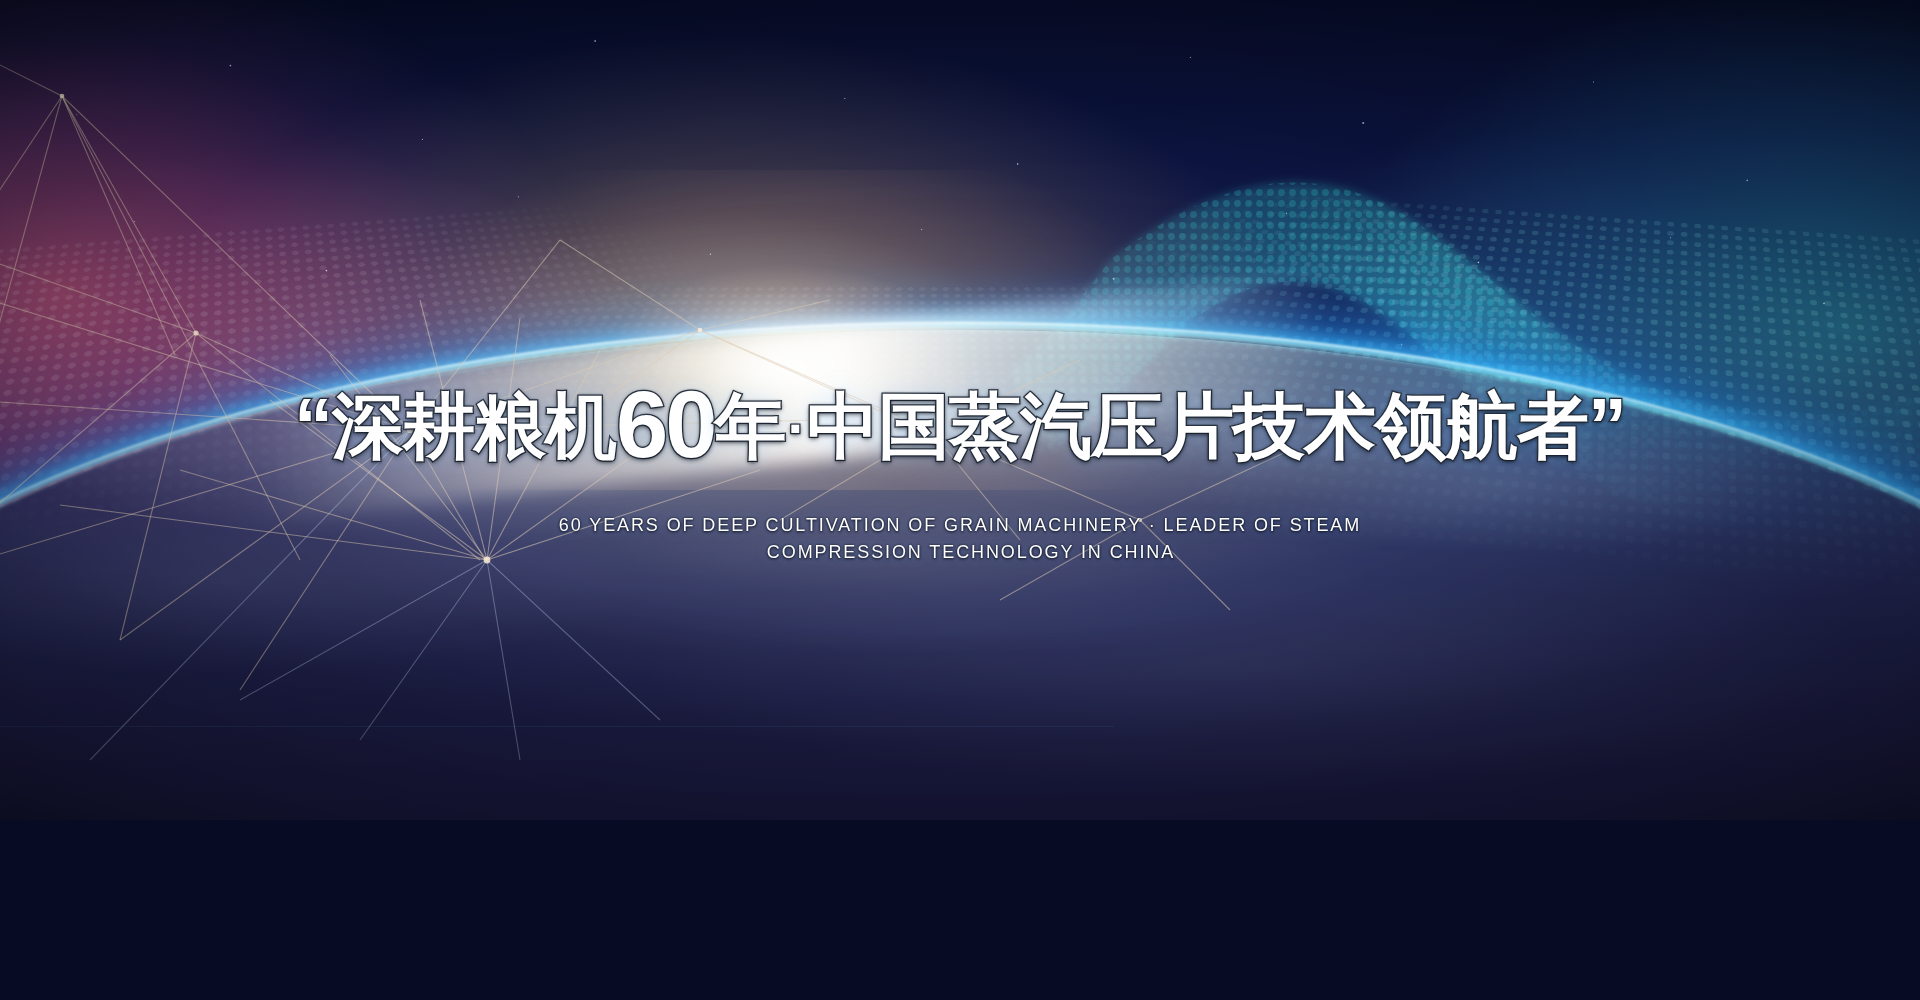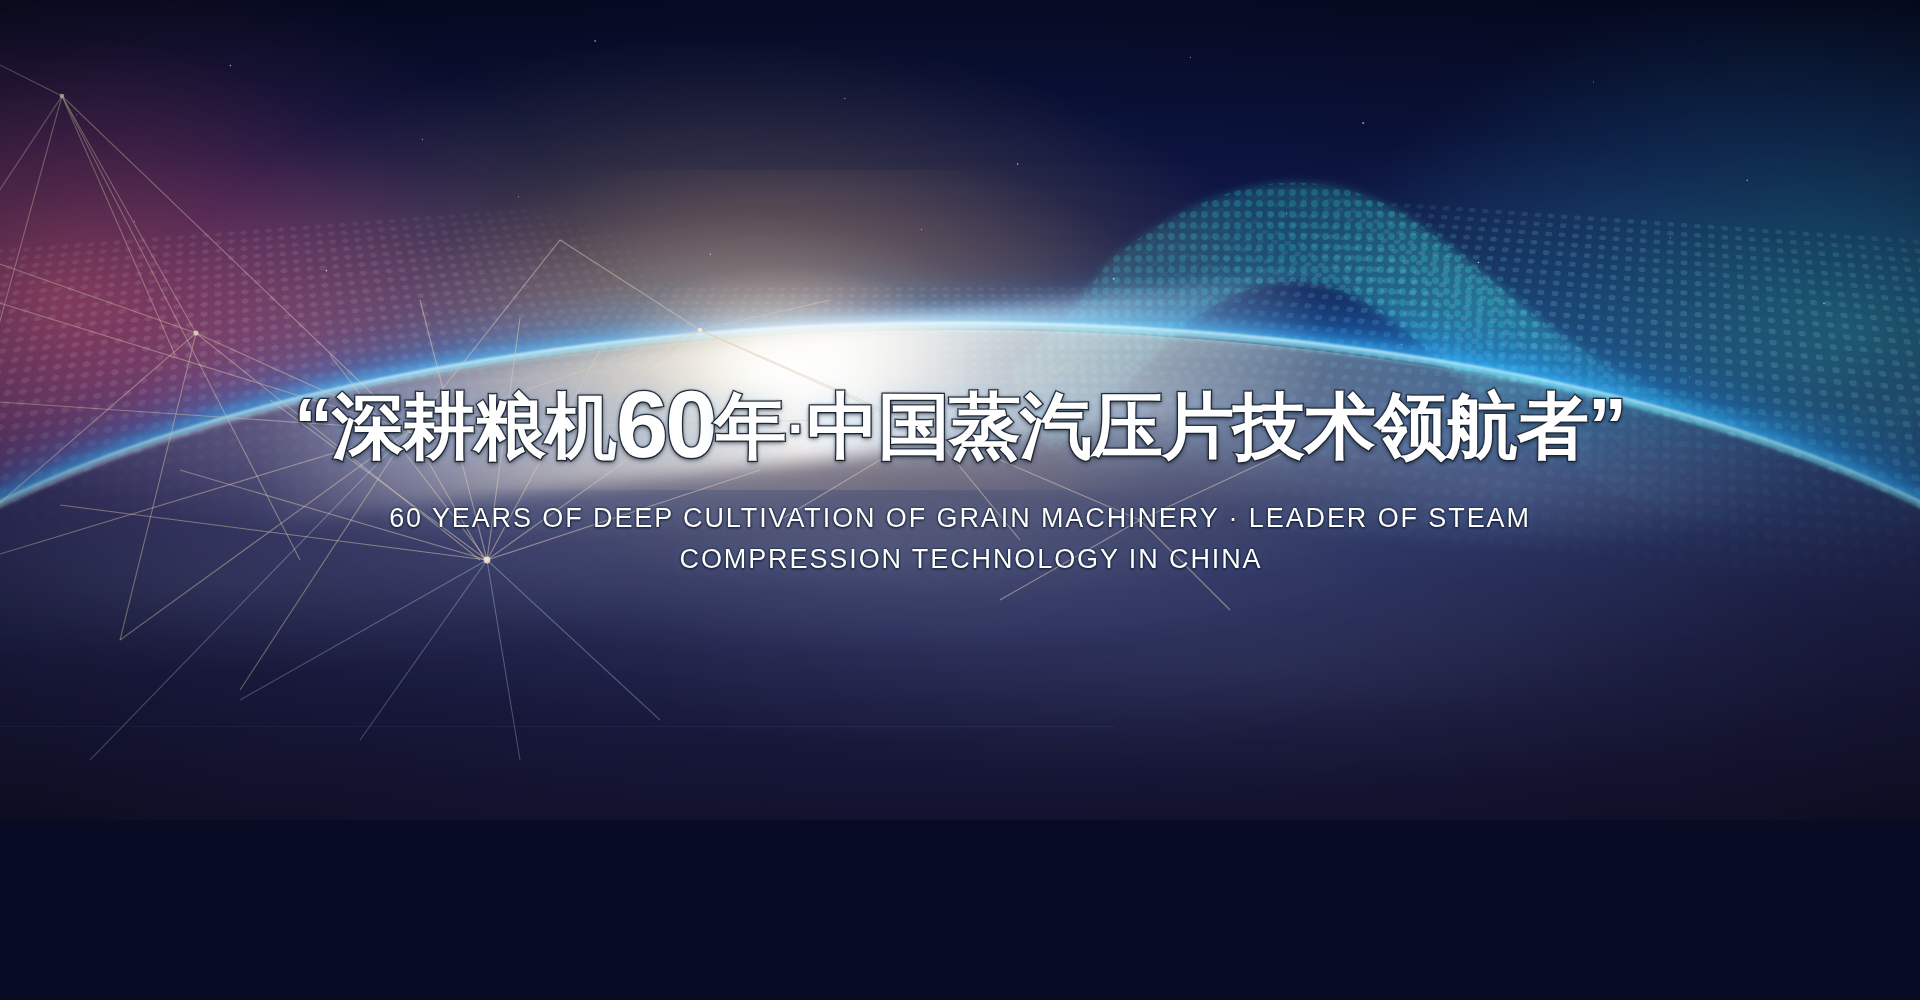--- a/index.html
+++ b/index.html
@@ -215,23 +215,23 @@
   #headline .num {
     font-size:94px;
     font-weight:700;
     letter-spacing:-3px;
     vertical-align:-6px;
   }
   #headline .qm { font-size:78px; vertical-align:-2px; }
   #headline .dot { font-size:56px; vertical-align:4px; padding:0 2px; }
 
   #subtitle {
-    margin-top:26px;
+    margin-top:40px;
     font-family:"Liberation Sans", sans-serif;
-    font-size:27px;
+    font-size:18px;
     font-weight:400;
     line-height:1.52;
     color:#ffffff;
     letter-spacing:1.9px;
     text-shadow:
       0 0 2px rgba(15,22,38,.95),
       0 1px 3px rgba(8,12,24,.85),
       0 0 14px rgba(90,160,230,.35);
   }
   #subtitle .l2 { display:block;padding-left:22px; }

